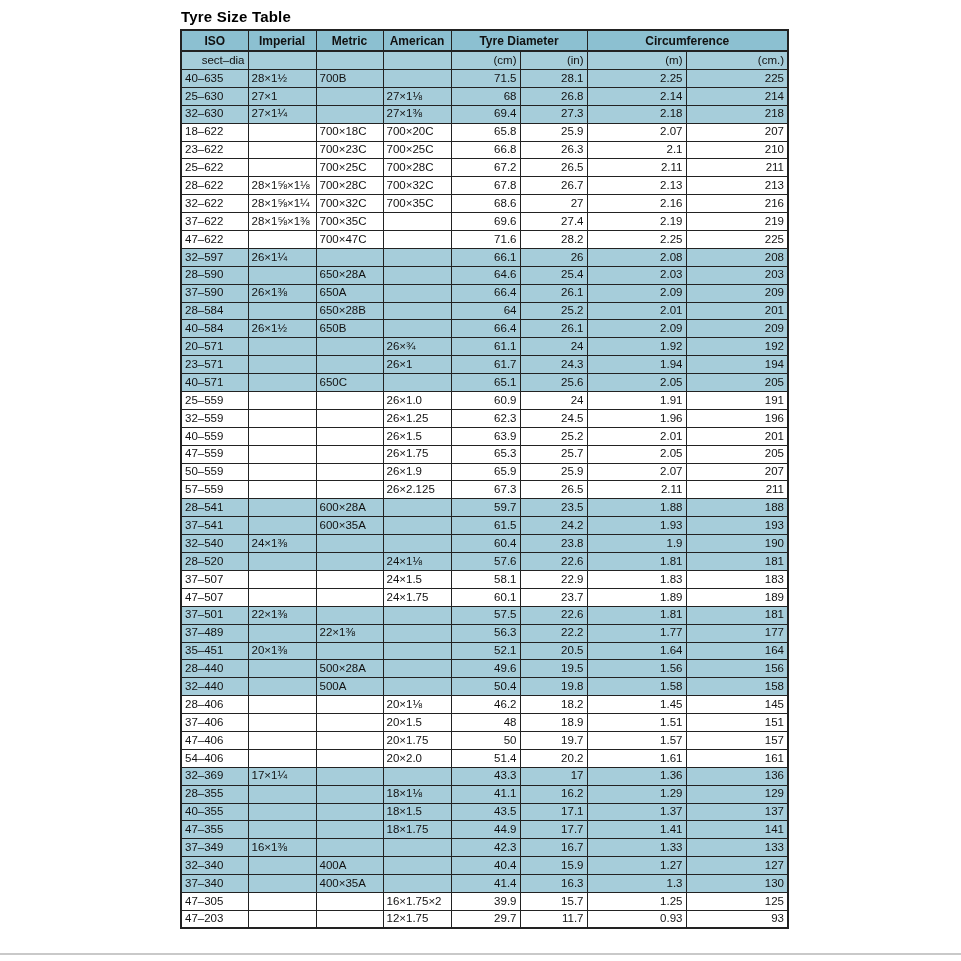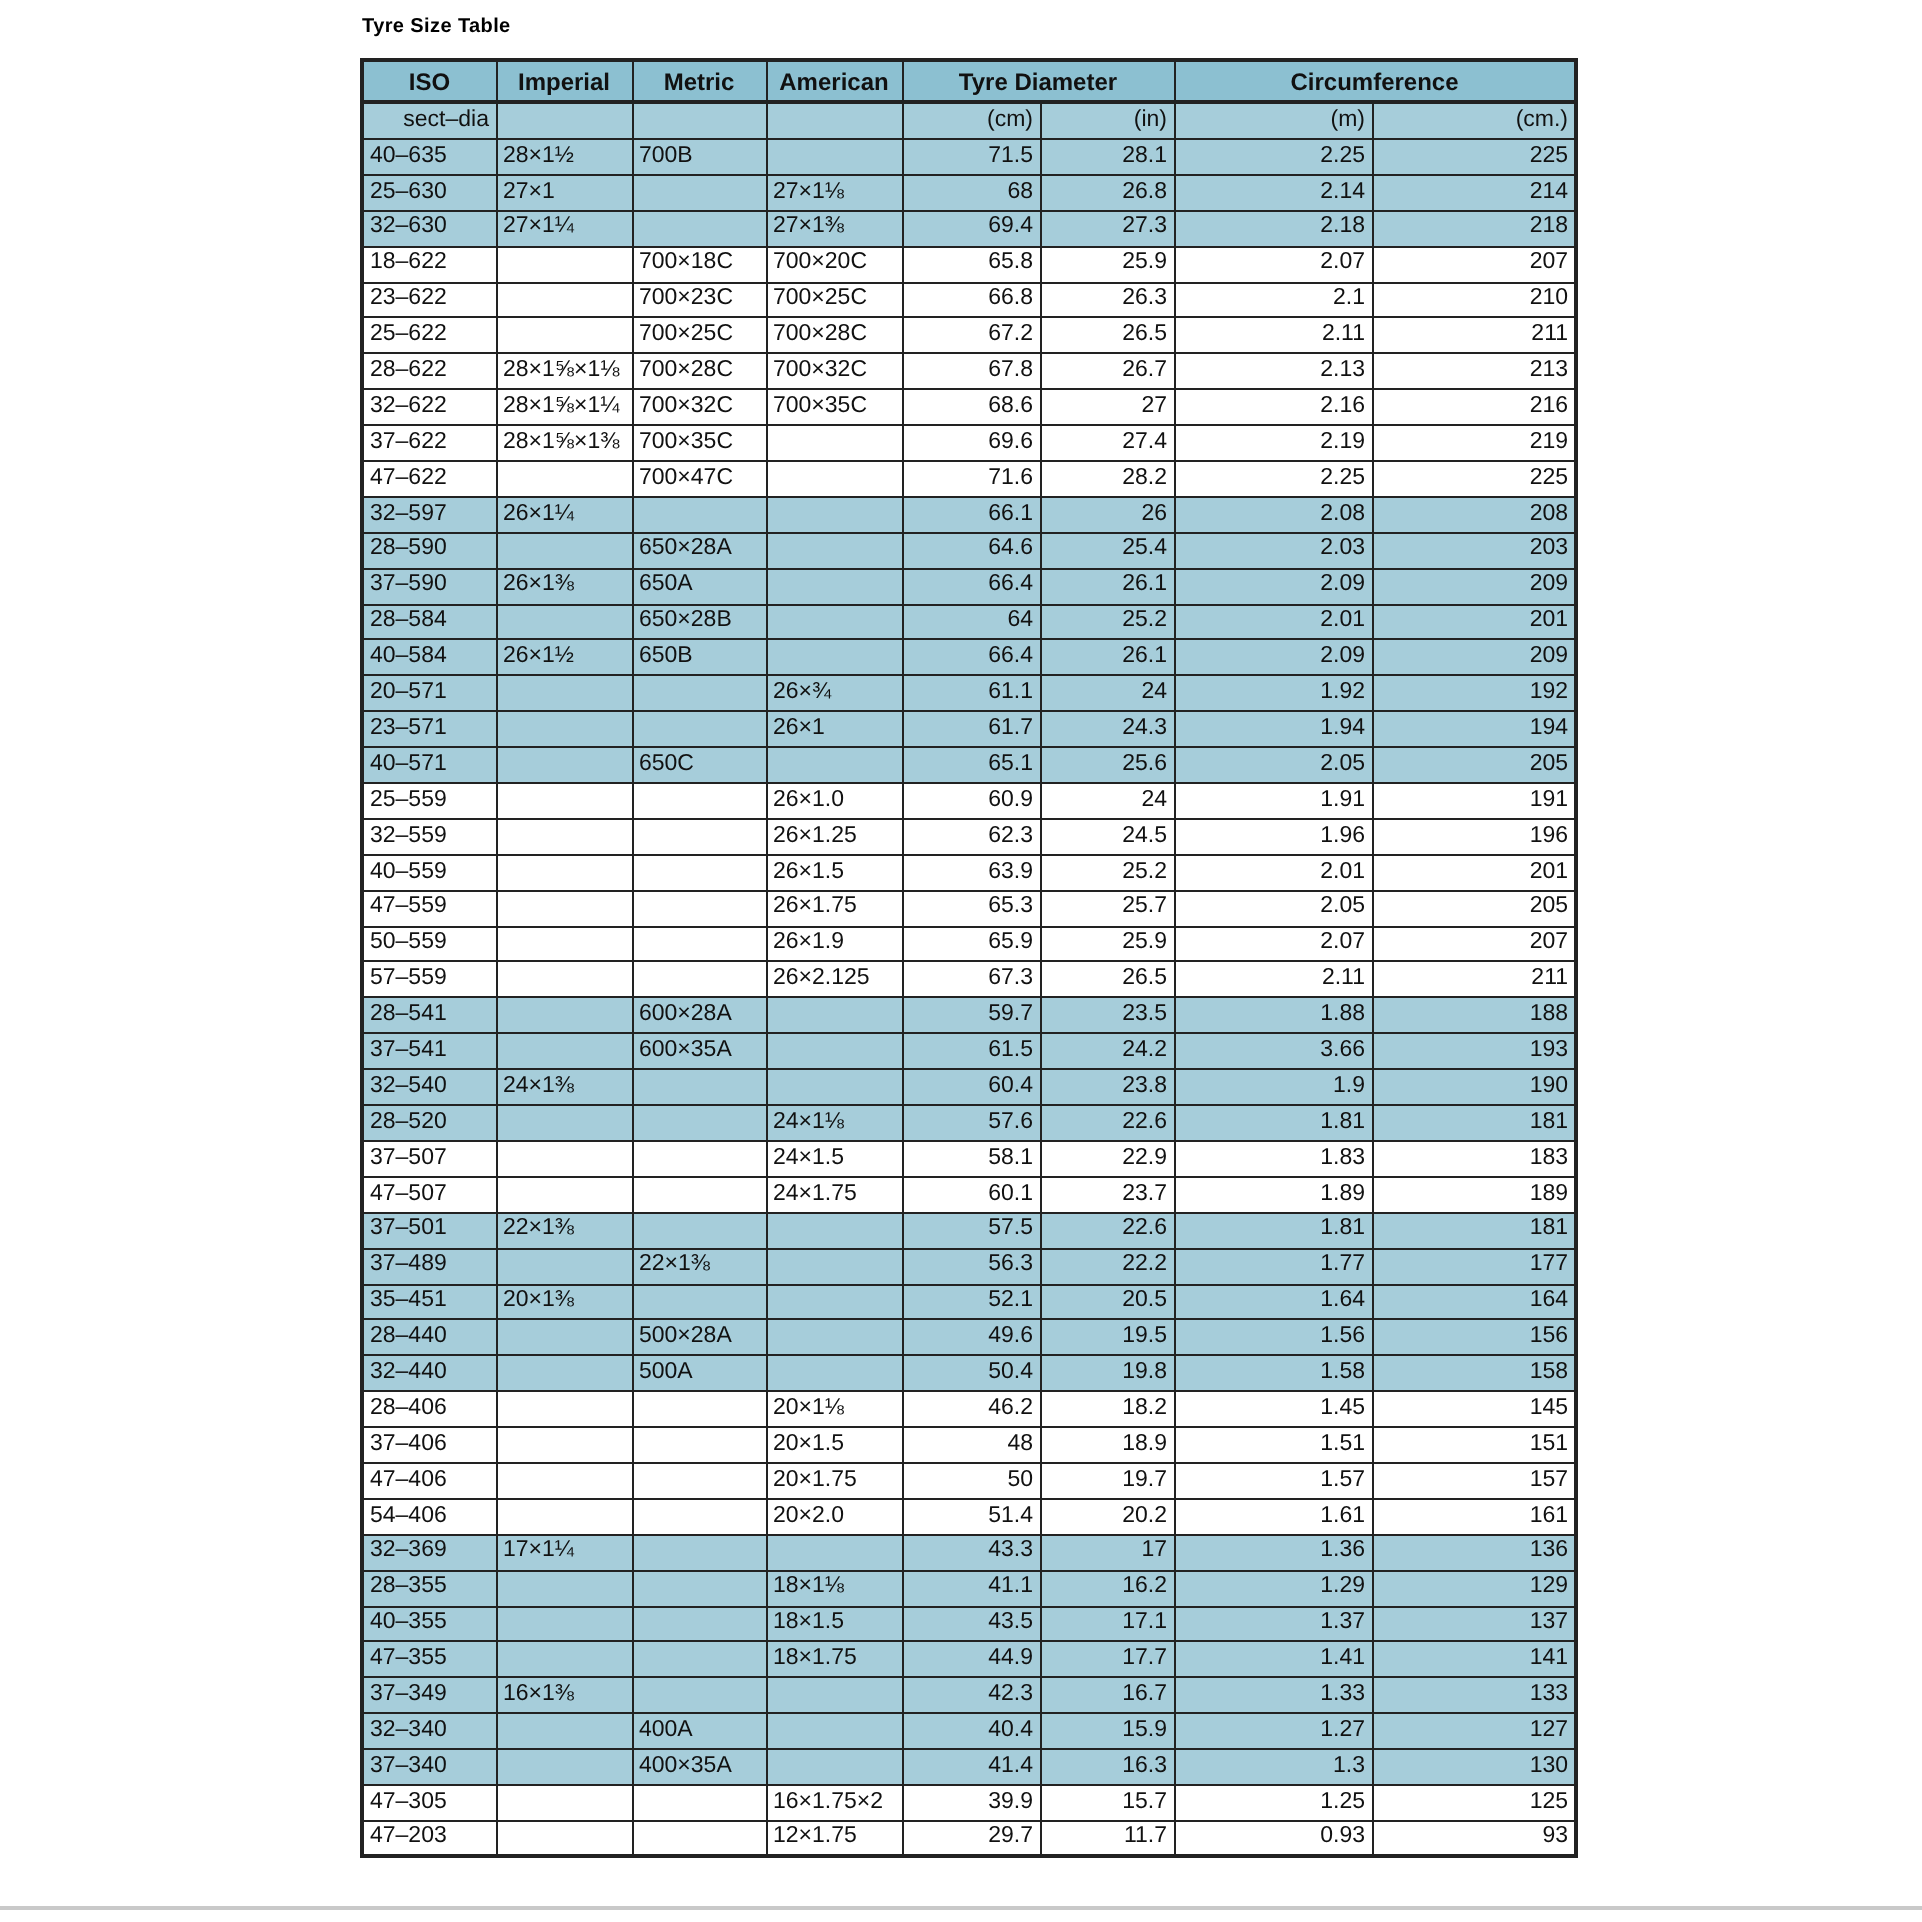--- a/index.html
+++ b/index.html
@@ -11,21 +11,21 @@
     --divider:#c9c9c9;
   }
   html,body{margin:0;padding:0;}
   body{
     width:961px;height:961px;position:relative;background:#ffffff;
     font-family:"Liberation Sans", sans-serif;color:var(--text);
     overflow:hidden;
   }
   .page-title{
     position:absolute;left:181px;top:8px;
-    font-size:10px;font-weight:bold;color:#000;
+    font-size:15px;font-weight:bold;color:#000;
     letter-spacing:0.2px;
   }
   table.tyre-table{
     position:absolute;left:180px;top:29px;width:607px;
     border-collapse:collapse;table-layout:fixed;
     border:2px solid var(--border);
     background:#fff;
   }
   table.tyre-table th,table.tyre-table td{
     border:1px solid var(--border);
@@ -339,21 +339,21 @@
     <td class="num">1.88</td>
     <td class="num">188</td>
   </tr>
       <tr class="blue">
     <td class="txt">37–541</td>
     <td class="txt"></td>
     <td class="txt">600×35A</td>
     <td class="txt"></td>
     <td class="num">61.5</td>
     <td class="num">24.2</td>
-    <td class="num">3.66</td>
+    <td class="num">1.93</td>
     <td class="num">193</td>
   </tr>
       <tr class="blue">
     <td class="txt">32–540</td>
     <td class="txt">24×1⅜</td>
     <td class="txt"></td>
     <td class="txt"></td>
     <td class="num">60.4</td>
     <td class="num">23.8</td>
     <td class="num">1.9</td>

